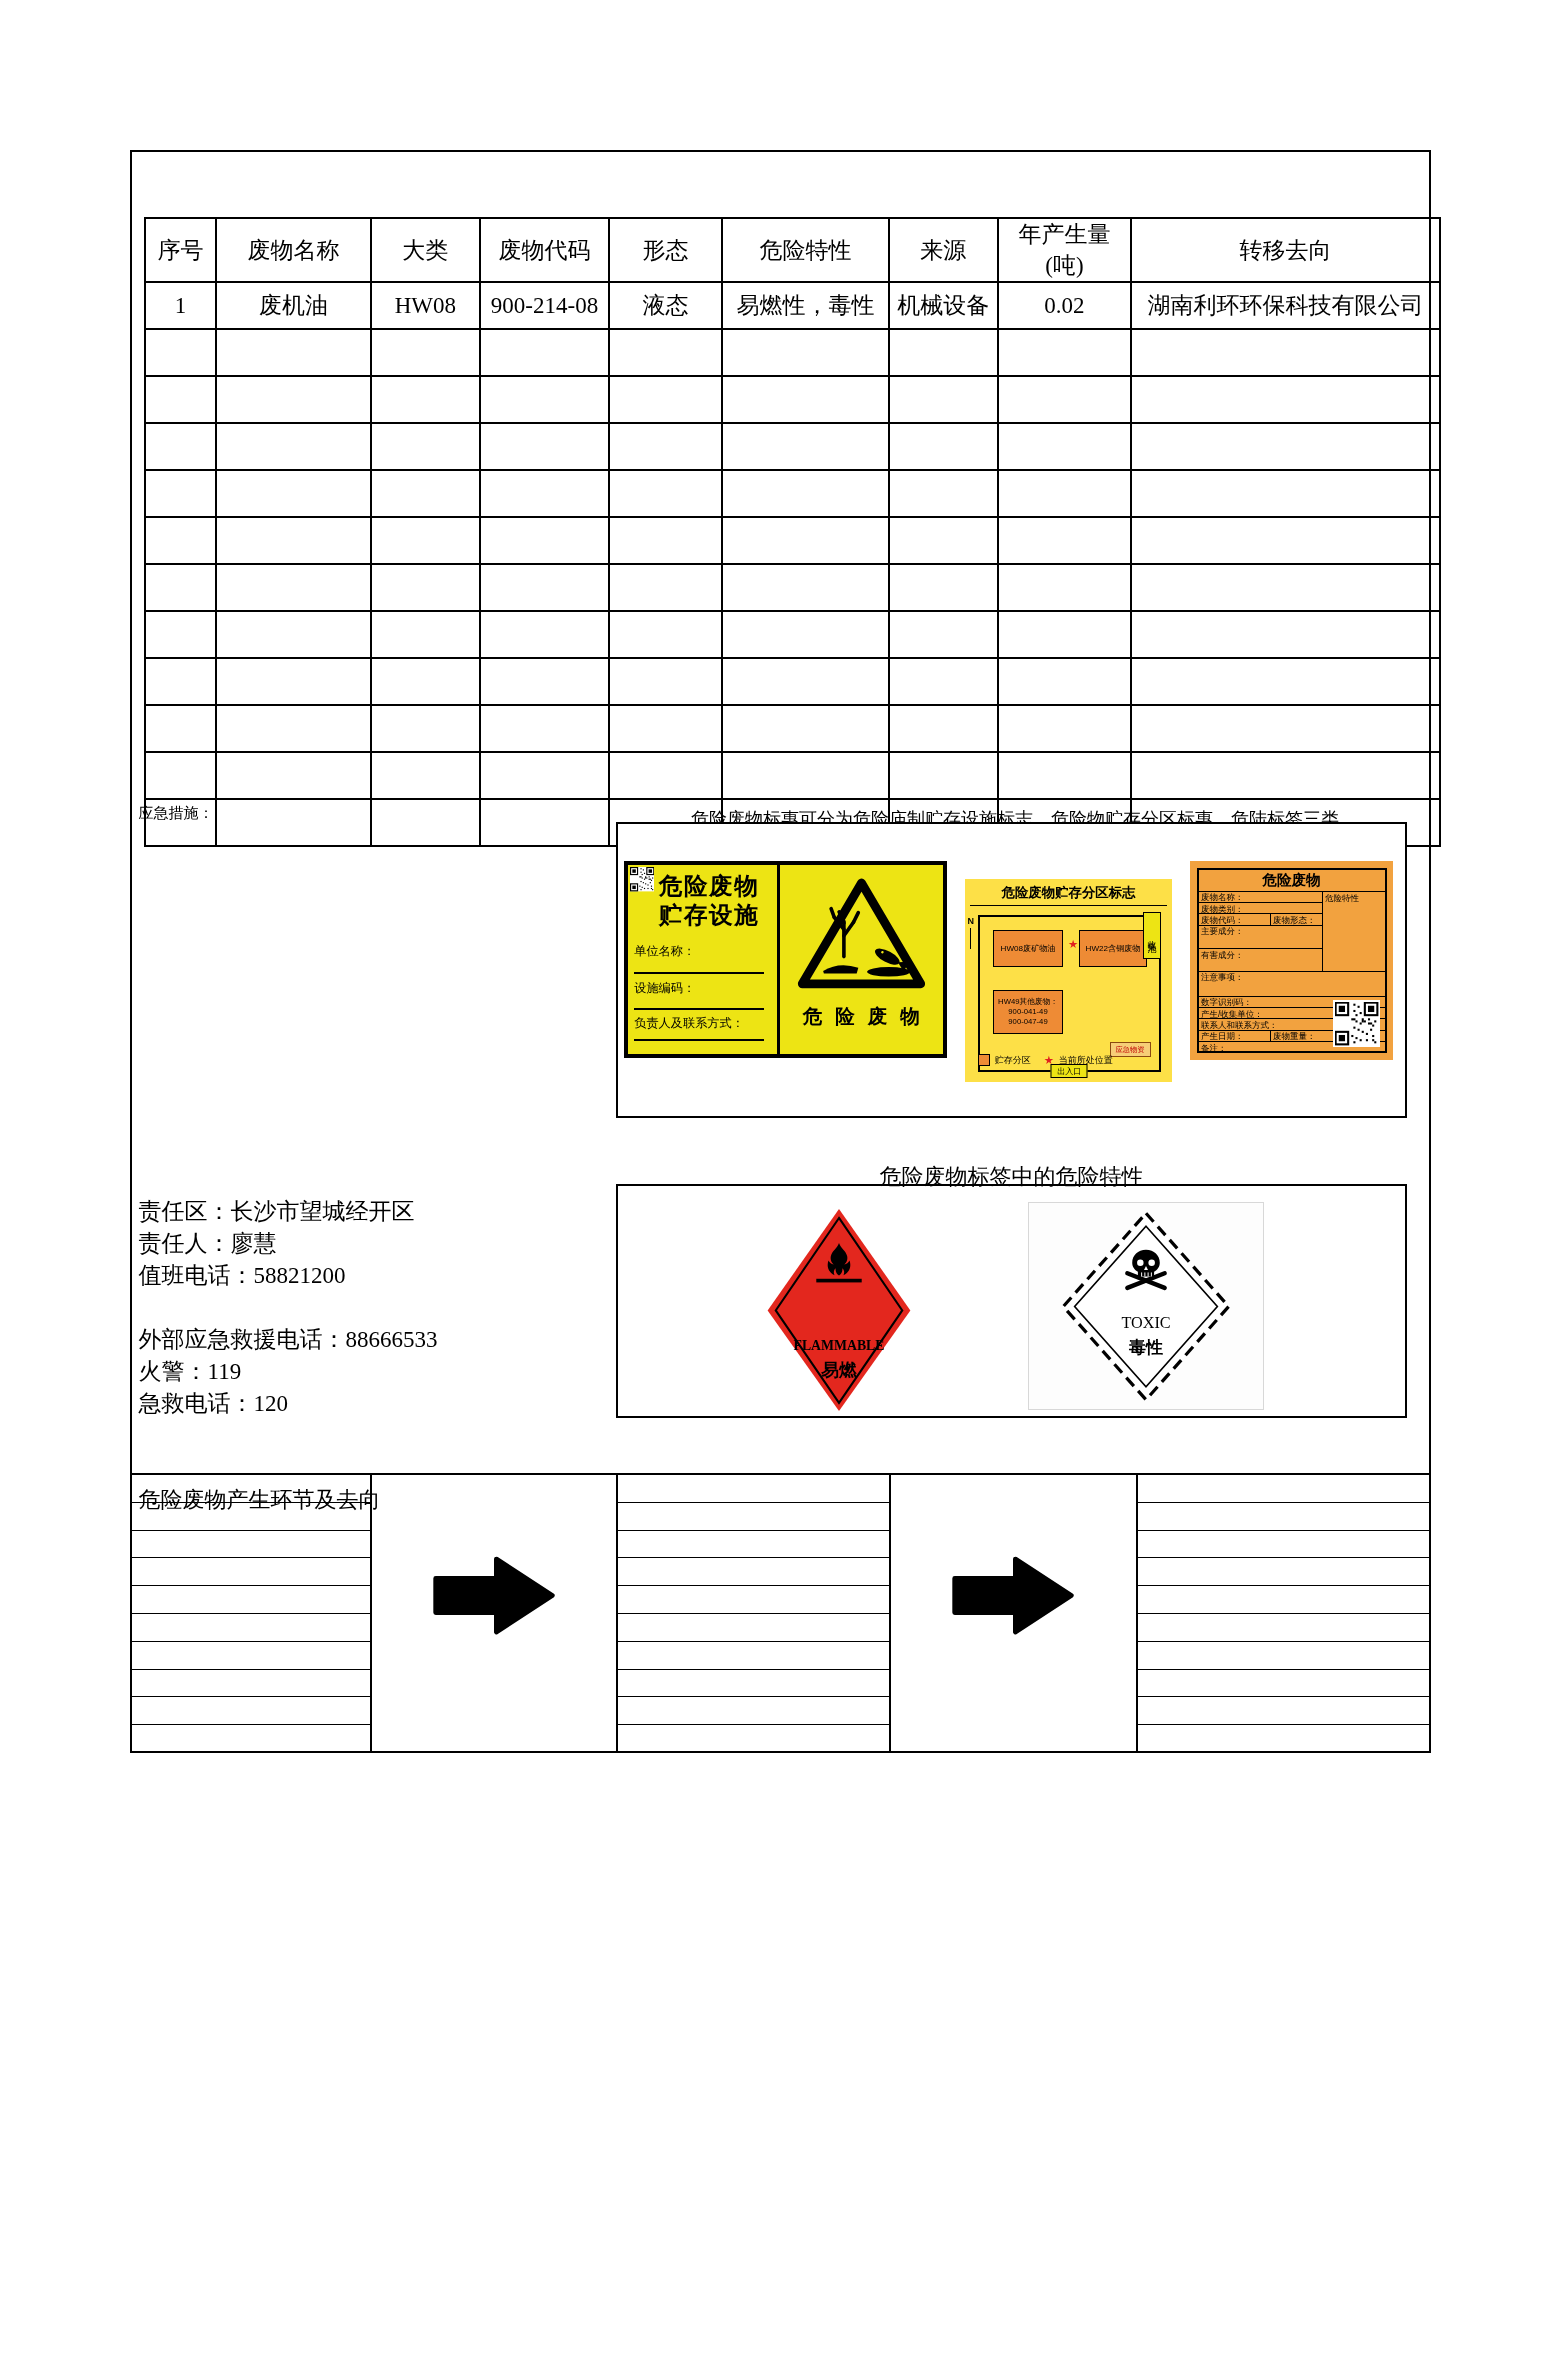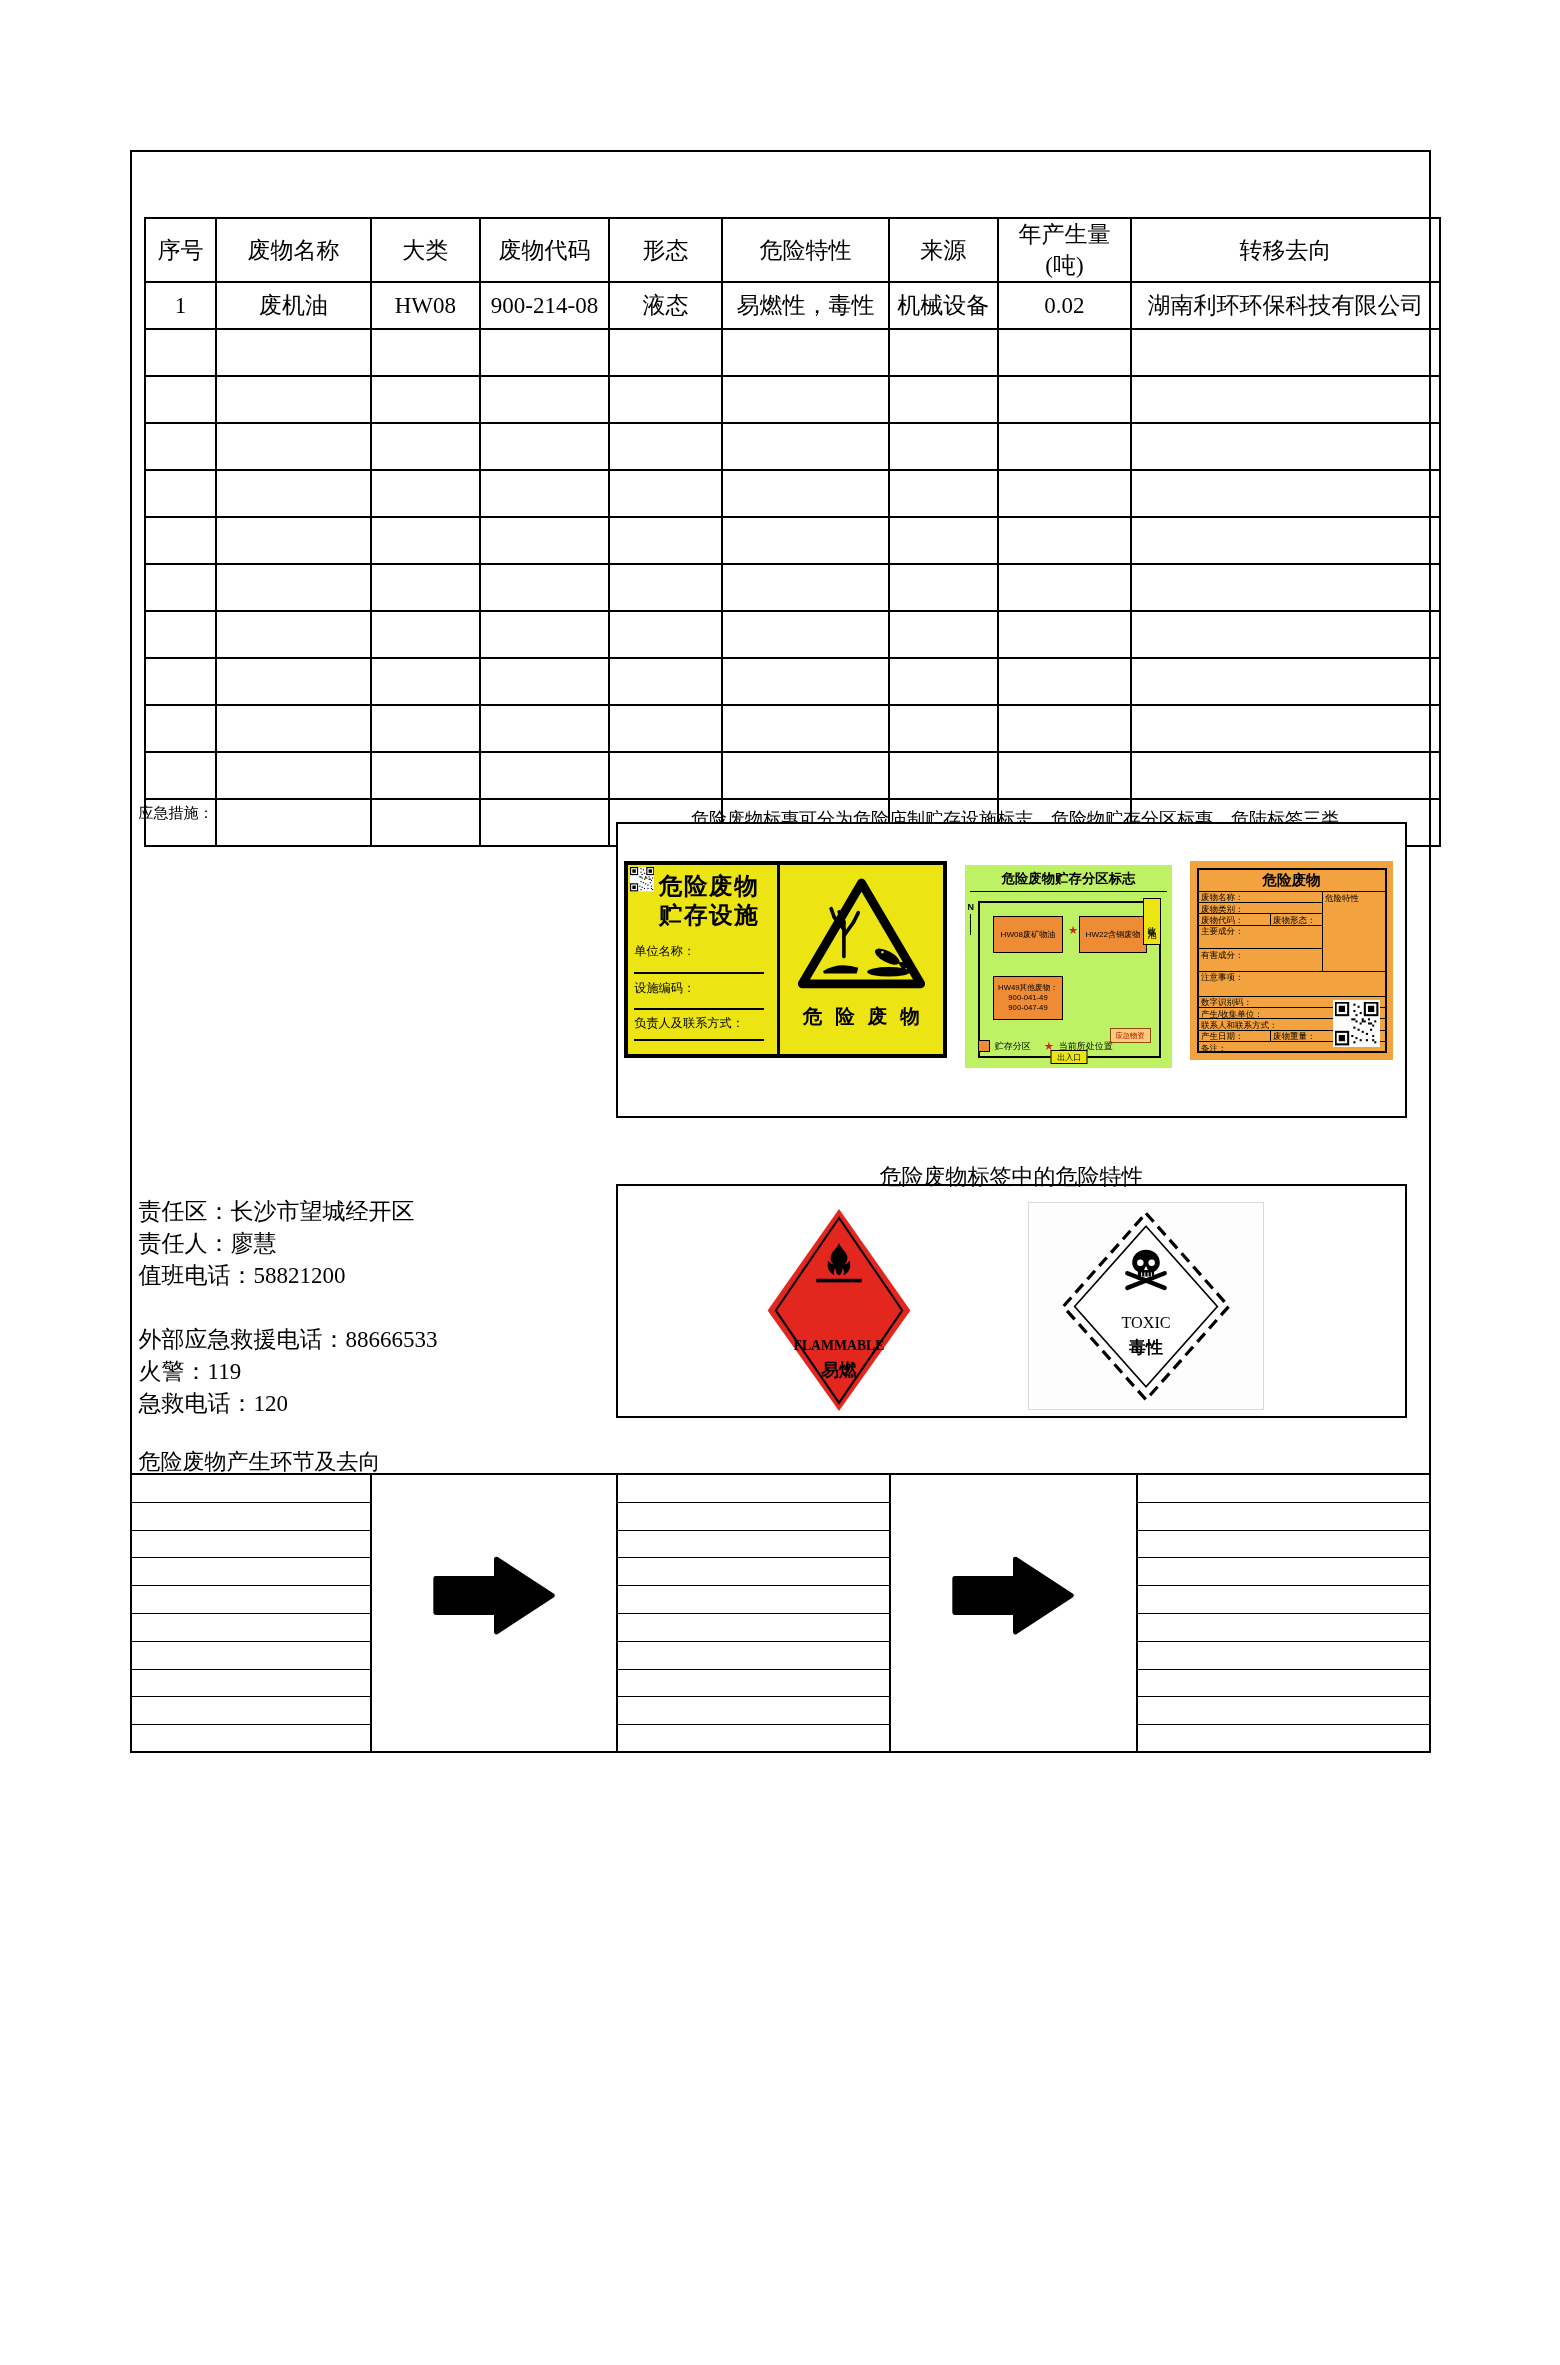--- a/index.html
+++ b/index.html
@@ -34,21 +34,21 @@
                  border:4.1px solid #000;box-sizing:border-box}
   .sf-left{position:absolute;left:0;top:0;bottom:0;width:149px;border-right:3.3px solid #000}
   .sf-right{position:absolute;left:152px;top:0;right:0;bottom:0;display:flex;flex-direction:column;align-items:center}
   .sf-qr{position:absolute;left:2.4px;top:2.4px;width:24.4px;height:24.4px}
   .sf-title{position:absolute;left:31px;top:6.5px;font-size:23.6px;font-weight:bold;line-height:29px;letter-spacing:1.6px}
   .sf-field{position:absolute;left:6.5px;font-size:12.2px}
   .sf-line{position:absolute;left:6.5px;width:130px;border-top:2.4px solid #000}
   .sf-tri{margin-top:9.8px}
   .sf-haz{font-size:19.5px;font-weight:bold;letter-spacing:13px;text-indent:13px;margin-top:8.1px}
   
-  .sign-zone{position:absolute;left:347px;top:41px;width:207px;height:203px;background:#bef264;box-sizing:border-box}
+  .sign-zone{position:absolute;left:347px;top:55px;width:207px;height:203px;background:#fde047;box-sizing:border-box}
   .sz-title{text-align:center;font-size:13.4px;font-weight:bold;padding-top:4.9px}
   .sz-rule{position:absolute;left:4.9px;right:4.9px;top:26px;border-top:1.6px solid #000}
   .sz-map{position:absolute;left:13px;top:36px;right:11.4px;height:157px;border:2.4px solid #000;box-sizing:border-box}
   .sz-n{position:absolute;left:1.6px;top:37px;font-size:9px;font-weight:bold;text-align:center;width:8.1px}
   .sz-nline{width:1.2px;height:21px;background:#000;margin:1.6px auto 0}
   .sz-collect{position:absolute;right:11.4px;top:32.5px;width:18px;height:47px;border:1.6px solid #000;background:#EDE414;
               writing-mode:vertical-rl;font-size:9px;display:flex;align-items:center;justify-content:center;
               letter-spacing:1.6px;box-sizing:border-box;z-index:2}
   .sz-box{position:absolute;background:#EE8B35;border:1.6px solid #000;display:flex;align-items:center;justify-content:center;
           font-size:8.1px;box-sizing:border-box;text-align:center}
@@ -79,21 +79,21 @@
   .hl-frow.last{border-bottom:none}
   .hl-split{display:flex;padding:0}
   .hl-split .a{width:72px;border-right:1.6px solid #000;padding:0.8px 0 0 2.4px;box-sizing:border-box}
   .hl-split .b{flex:1;padding:0.8px 0 0 2.4px}
   .hl-qr{position:absolute;right:4.1px;bottom:3.3px;width:47px;height:47px;background:#fff;padding:1.6px;box-sizing:border-box;z-index:2}
   
   .flam{position:absolute;left:148px;top:21px}
   .toxic-card{position:absolute;left:410px;top:16.3px;width:236px;height:208px;background:#fdfdfd;
               border:0.8px solid #d8d8d8;display:flex;align-items:center;justify-content:center;box-sizing:border-box}
   
-  .flow-title{position:absolute;left:6.5px;top:1295px;font-size:22px}
+  .flow-title{position:absolute;left:6.5px;top:1333px;font-size:22px}
   .flow{position:absolute;left:0;top:1321px;width:100%;height:280px;border-top:2.4px solid #000;box-sizing:border-box}
   .ft{position:absolute;top:0;height:100%;display:grid;grid-template-rows:repeat(10,1fr);box-sizing:border-box}
   .ft>div{border-bottom:1.6px solid #000}
   .ft>div:last-child{border-bottom:none}
   .ft1{left:0;width:240px;border-right:2.4px solid #000}
   .ft2{left:484px;width:275px;border-left:2.4px solid #000;border-right:2.4px solid #000}
   .ft3{left:1004px;right:0;border-left:2.4px solid #000}
   .arrow{position:absolute;top:76px}
   .arrow1{left:301px}
   .arrow2{left:820px}

